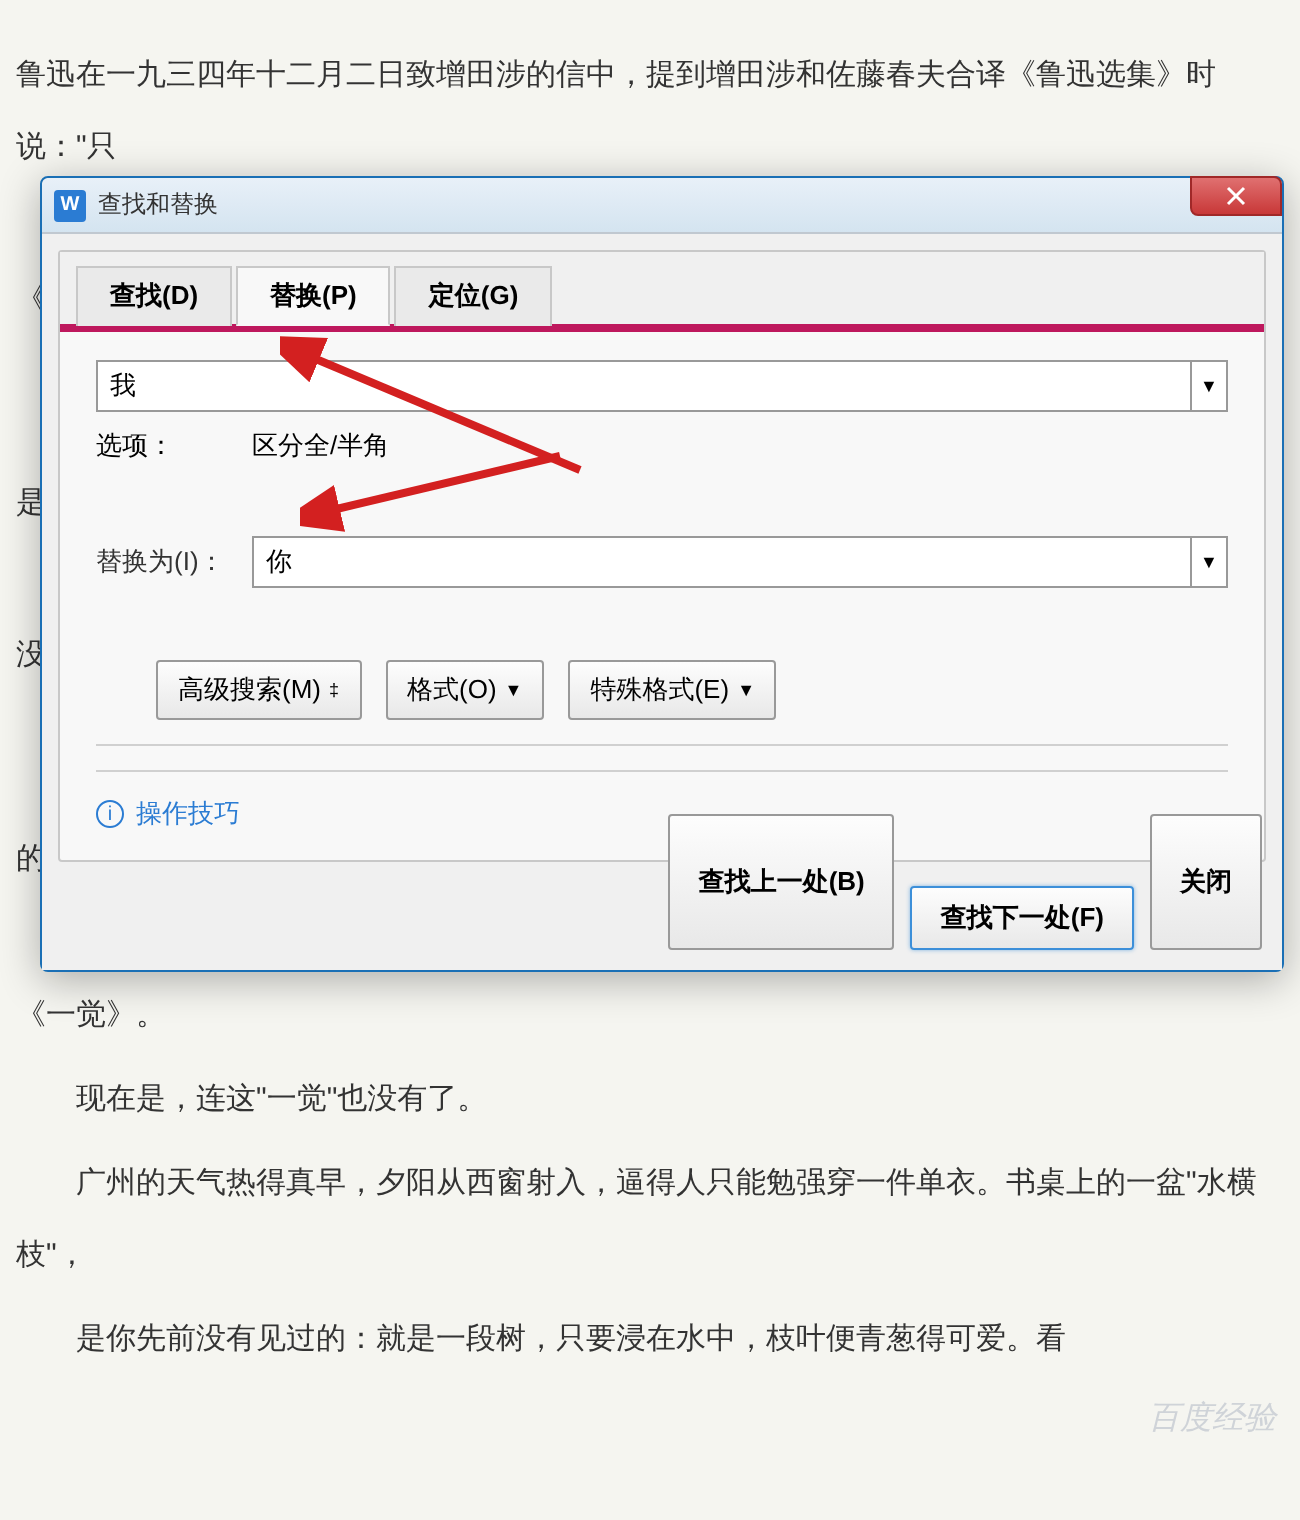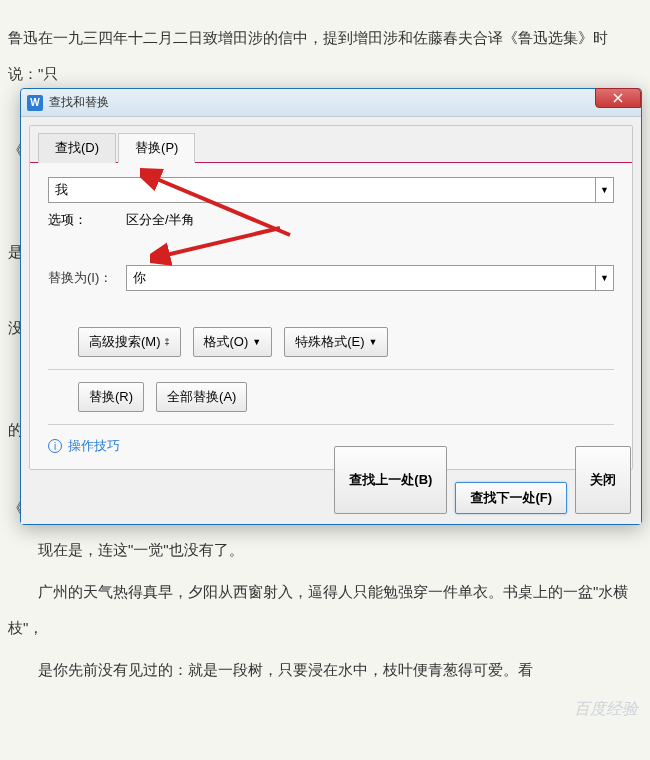--- a/index.html
+++ b/index.html
@@ -78,22 +78,23 @@
     }
     .inner-panel {
       border: 1px solid #c8c8c8;
       background: #f8f8f8;
       border-radius: 2px;
     }
     .tabs {
       display: flex;
       padding-left: 8px;
       padding-top: 6px;
-      border-bottom: 1px solid #be185d;
+      border-bottom: 4px solid #be185d;
       background: #f0f0f0;
+      font-weight: bold;
     }
     .tab {
       padding: 5px 16px;
       font-size: 13px;
       border: 1px solid #c8c8c8;
       border-bottom: none;
       background: #eaeaea;
       margin-right: 2px;
       cursor: pointer;
       position: relative;
@@ -234,20 +235,21 @@
       <svg width="10" height="10" viewBox="0 0 10 10">
           <path d="M1 1 L9 9 M9 1 L1 9" stroke="white" stroke-width="1.5"></path>
         </svg>
     </div>
   </div>
   <div class="dialog-body">
     <div class="inner-panel">
       <div class="tabs">
         <div class="tab"><span>查找(D)</span></div>
         <div class="tab active"><span>替换(P)</span></div>
+        <div class="tab"><span>定位(G)</span></div>
       </div>
       <div class="tab-content">
         <div class="form-row">
           <input class="form-input" value="我" style="">
           <div class="dropdown-arrow">▼</div>
         </div>
         <div class="options-row">
           <div class="options-label">选项：</div>
           <div>区分全/半角</div>
         </div>
@@ -264,28 +266,20 @@
           <div class="btn">
               <span>格式(O)</span> 
               <span class="caret-down">▼</span>
             </div>
           <div class="btn">
               <span>特殊格式(E)</span> 
               <span class="caret-down">▼</span>
             </div>
         </div>
         <div class="sep"></div>
-        <div class="button-row">
-          <div class="btn">
-              <span>替换(R)</span>
-            </div>
-          <div class="btn">
-              <span>全部替换(A)</span>
-            </div>
-        </div>
         <div class="sep"></div>
         <div class="tips-row">
           <div class="tips-icon">i</div>
           <span class="tips-link">操作技巧</span>
         </div>
       </div>
     </div>
     <div class="bottom-buttons" style="position:absolute; right:10px; bottom:10px; padding:0;">
       <div class="btn">
           <span>查找上一处(B)</span>

